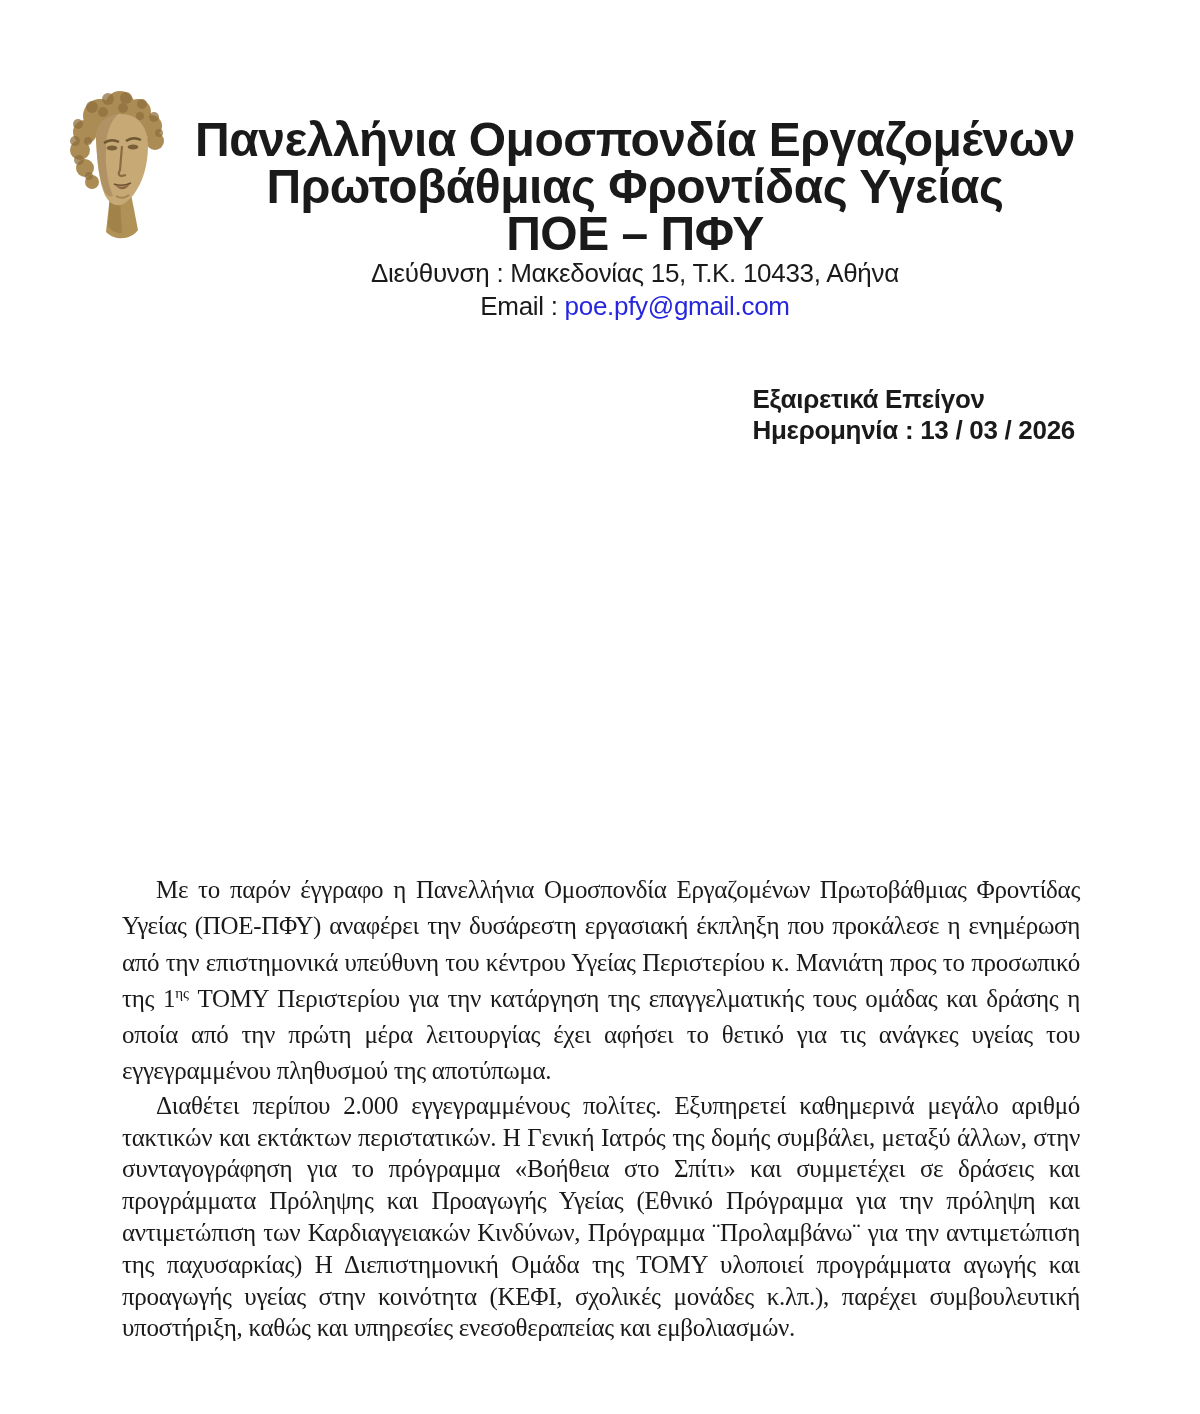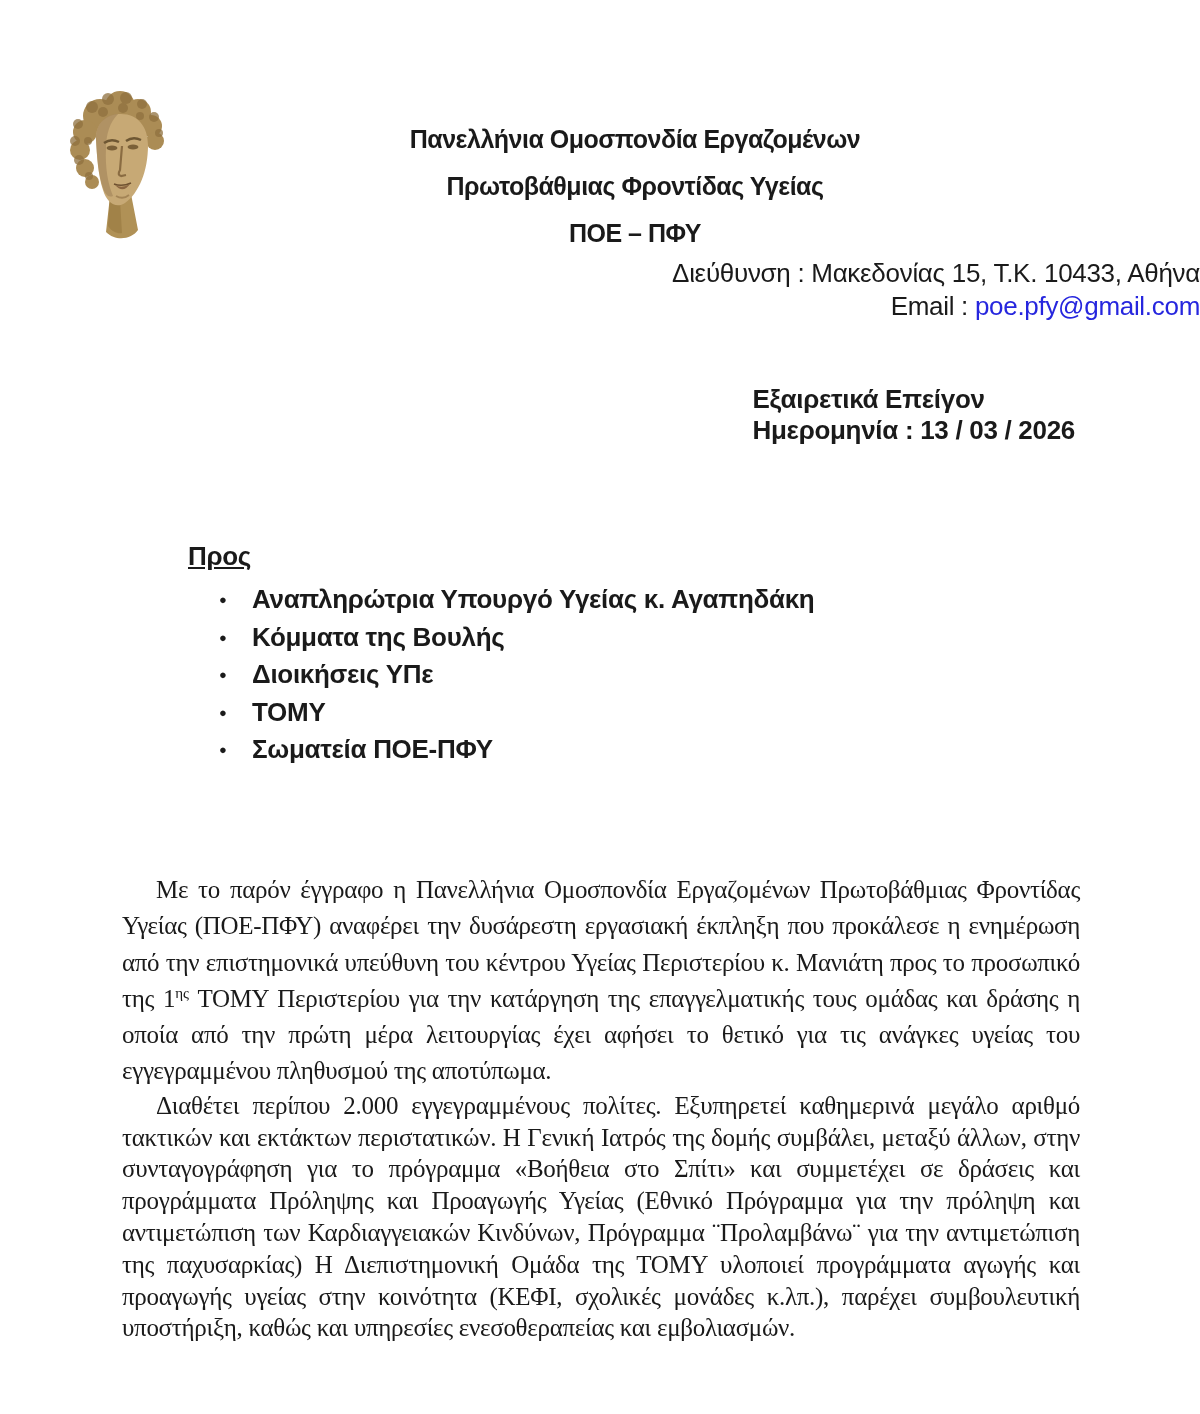--- a/index.html
+++ b/index.html
@@ -25,33 +25,33 @@
   
   .header-title {
     position:absolute;
     top:116px;
     left:0;
     width:100%;
     padding-left:70px;
     box-sizing:border-box;
     text-align:center;
     font-weight:bold;
-    font-size:25px;
+    font-size:48px;
     line-height:47px;
     letter-spacing:-0.5px;
     white-space:nowrap;
   }
   .header-contact {
     position:absolute;
     top:257px;
     left:0;
     width:100%;
     padding-left:70px;
     box-sizing:border-box;
-    text-align:right;
+    text-align:center;
     font-size:26px;
     line-height:33px;
     letter-spacing:-0.3px;
     white-space:nowrap;
   }
   .email-link {
     color:#2626de;
     cursor:pointer;
   }
 
@@ -189,29 +189,19 @@
   <div class="header-contact">
     <div>Διεύθυνση : Μακεδονίας 15, Τ.Κ. 10433, Αθήνα</div>
     <div><span>Email : </span><a class="email-link">poe.pfy@gmail.com</a></div>
   </div>
 
   <div class="meta">
     <div>Εξαιρετικά Επείγον</div>
     <div>Ημερομηνία : 13 / 03 / 2026</div>
   </div>
 
-  <div class="recipients">
-    <div class="recipients-heading">Προς</div>
-    <ul class="recipients-list">
-      <li>Αναπληρώτρια Υπουργό Υγείας κ. Αγαπηδάκη</li>
-      <li>Κόμματα της Βουλής</li>
-      <li>Διοικήσεις ΥΠε</li>
-      <li>ΤΟΜΥ</li>
-      <li>Σωματεία ΠΟΕ-ΠΦΥ</li>
-    </ul>
-  </div>
 
   <div class="body-text">
     <p class="para-1"><span>Με το παρόν έγγραφο η Πανελλήνια Ομοσπονδία Εργαζομένων Πρωτοβάθμιας Φροντίδας Υγείας (ΠΟΕ-ΠΦΥ) αναφέρει την δυσάρεστη εργασιακή έκπληξη που προκάλεσε η ενημέρωση από την επιστημονικά υπεύθυνη του κέντρου Υγείας Περιστερίου κ. Μανιάτη προς το προσωπικό της 1</span><span class="ordinal-sup">ης</span><span> ΤΟΜΥ Περιστερίου για την κατάργηση της επαγγελματικής τους ομάδας και δράσης η οποία από την πρώτη μέρα λειτουργίας έχει αφήσει το θετικό για τις ανάγκες υγείας του εγγεγραμμένου πληθυσμού της αποτύπωμα.</span></p>
     <p class="para-2">Διαθέτει περίπου 2.000 εγγεγραμμένους πολίτες. Εξυπηρετεί καθημερινά μεγάλο αριθμό τακτικών και εκτάκτων περιστατικών. Η Γενική Ιατρός της δομής συμβάλει, μεταξύ άλλων, στην συνταγογράφηση για το πρόγραμμα «Βοήθεια στο Σπίτι» και συμμετέχει σε δράσεις και προγράμματα Πρόληψης και Προαγωγής Υγείας (Εθνικό Πρόγραμμα για την πρόληψη και αντιμετώπιση των Καρδιαγγειακών Κινδύνων, Πρόγραμμα ¨Προλαμβάνω¨ για την αντιμετώπιση της παχυσαρκίας) Η Διεπιστημονική Ομάδα της ΤΟΜΥ υλοποιεί προγράμματα αγωγής και προαγωγής υγείας στην κοινότητα (ΚΕΦΙ, σχολικές μονάδες κ.λπ.), παρέχει συμβουλευτική υποστήριξη, καθώς και υπηρεσίες ενεσοθεραπείας και εμβολιασμών.</p>
   </div>
 
 </div>
 
 </body></html>

